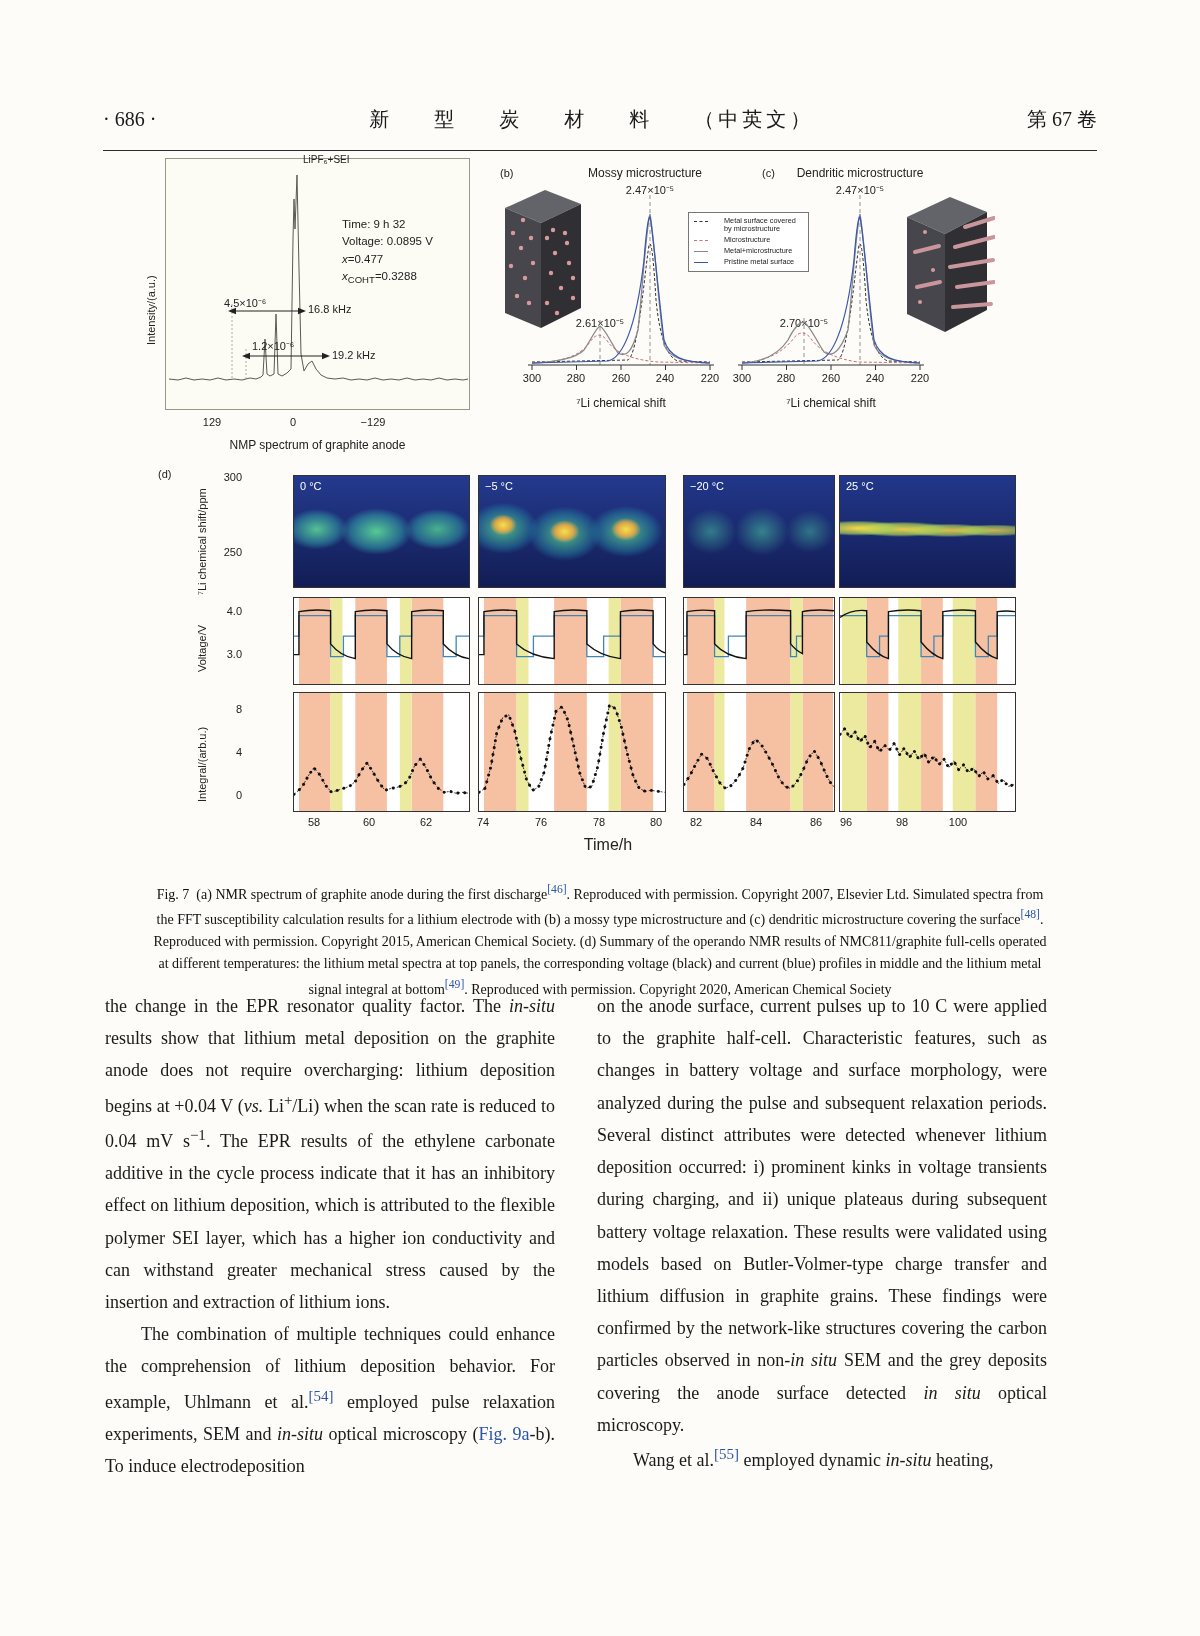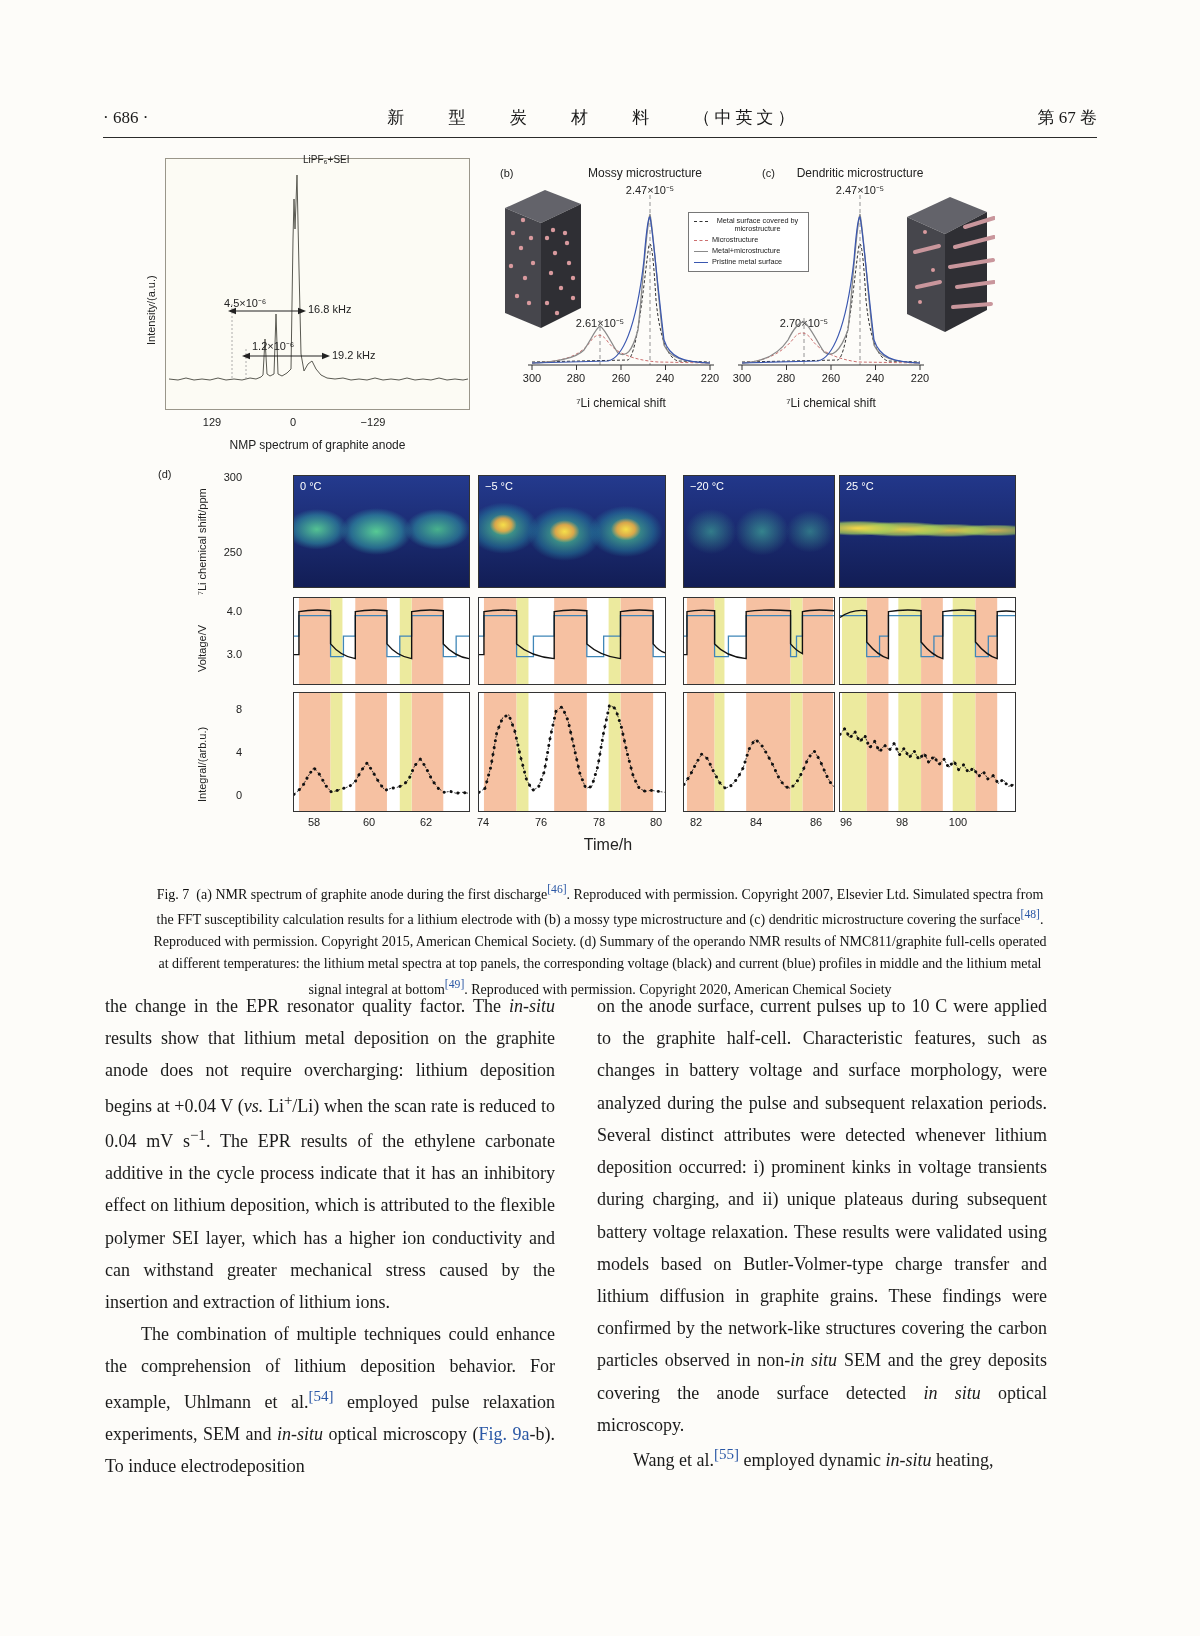--- a/index.html
+++ b/index.html
@@ -4,38 +4,38 @@
 <style>
   * { margin:0; padding:0; box-sizing:border-box; }
   html,body { width:1200px; }
   body { background:#e9e9e9; }
   .page { position:relative; width:1200px; height:1636px; background:#fdfcf9; color:#1a1a1a;
           font-family:"Liberation Serif", serif; overflow:hidden; }
 
   
   .page-header { position:absolute; top:106px; left:103px; width:994px;
                  display:flex; justify-content:space-between; align-items:baseline;
-                 font-size:17px; padding-bottom:8px; border-bottom:1.4px solid #2b2b2b; }
+                 font-size:20px; padding-bottom:17px; border-bottom:1.4px solid #2b2b2b; }
   .journal-main { letter-spacing:20px; }
   .journal-sub  { letter-spacing:4px; margin-left:20px; }
 
   
   .figure-area { position:absolute; top:150px; left:50px; width:1100px; height:703px;
                  font-family:"Liberation Sans", sans-serif; font-size:11px; color:#222; }
   .fl  { position:absolute; white-space:nowrap; }
   .ctr { text-align:center; }
   .vlab{ position:absolute; transform:rotate(-90deg); transform-origin:0 0; white-space:nowrap; }
   .pa-box { position:absolute; left:115px; top:8px; width:305px; height:252px;
             border:1px solid #9a968a; background:#fcfbf4; }
   .info-block { position:absolute; left:292px; top:66px; width:140px; line-height:1.5; font-size:11.5px; }
 
   
   .legend { position:absolute; left:638px; top:62px; width:121px; border:1px solid #777;
             background:#fff; padding:4px 5px 2px 5px; z-index:6; }
-  .leg-row { display:flex; gap:4px; margin-bottom:2.5px; font-size:7.3px; line-height:1.15; color:#222;text-align:center; }
+  .leg-row { display:flex; gap:16px; margin-bottom:2.5px; font-size:7.3px; line-height:1.15; color:#222; }
   .leg-line { flex:0 0 14px; height:0; margin-top:4px; }
   .lg1 { border-top:1.4px dashed #333; }
   .lg2 { border-top:1.4px dashed #cc6f6f; }
   .lg3 { border-top:1.6px solid #8a8a8a; }
   .lg4 { border-top:1.6px solid #3a57b0; }
 
   
   .d-col { position:absolute; top:325px; height:380px;margin-left:46px; }
   .hm    { position:absolute; top:0; left:0; width:100%; height:113px; border:1px solid #333; }
   .temp  { position:absolute; top:4px; left:6px; color:#fff; font-size:11px; }
@@ -110,20 +110,21 @@
         </g>
         <g>
           <line x1="80" y1="197" x2="160" y2="197" stroke="#222" stroke-width="1"></line>
           <path d="M76,197 l8,-3.2 v6.4 z" fill="#222"></path>
           <path d="M164,197 l-8,-3.2 v6.4 z" fill="#222"></path>
         </g>
       </svg>
     </div>
 
     <span class="fl" style="left:253px;top:4px;font-size:10px">LiPF₆+SEI</span>
+    <div class="info-block">Time: 9 h 32<br>Voltage: 0.0895 V<br><i>x</i>=0.477<br><i>x</i><sub>COHT</sub>=0.3288</div>
 
     <span class="fl" style="left:174px;top:145px">4.5×10⁻⁶</span>
     <span class="fl" style="left:258px;top:153px">16.8 kHz</span>
     <span class="fl" style="left:202px;top:188px">1.2×10⁻⁶</span>
     <span class="fl" style="left:282px;top:199px">19.2 kHz</span>
 
     <span class="fl" style="left:162px;top:266px;transform:translateX(-50%)">129</span>
     <span class="fl" style="left:243px;top:266px;transform:translateX(-50%)">0</span>
     <span class="fl" style="left:323px;top:266px;transform:translateX(-50%)">−129</span>
     <div class="fl ctr" style="left:115px;top:288px;width:305px;font-size:12px">NMP spectrum of graphite anode</div>

